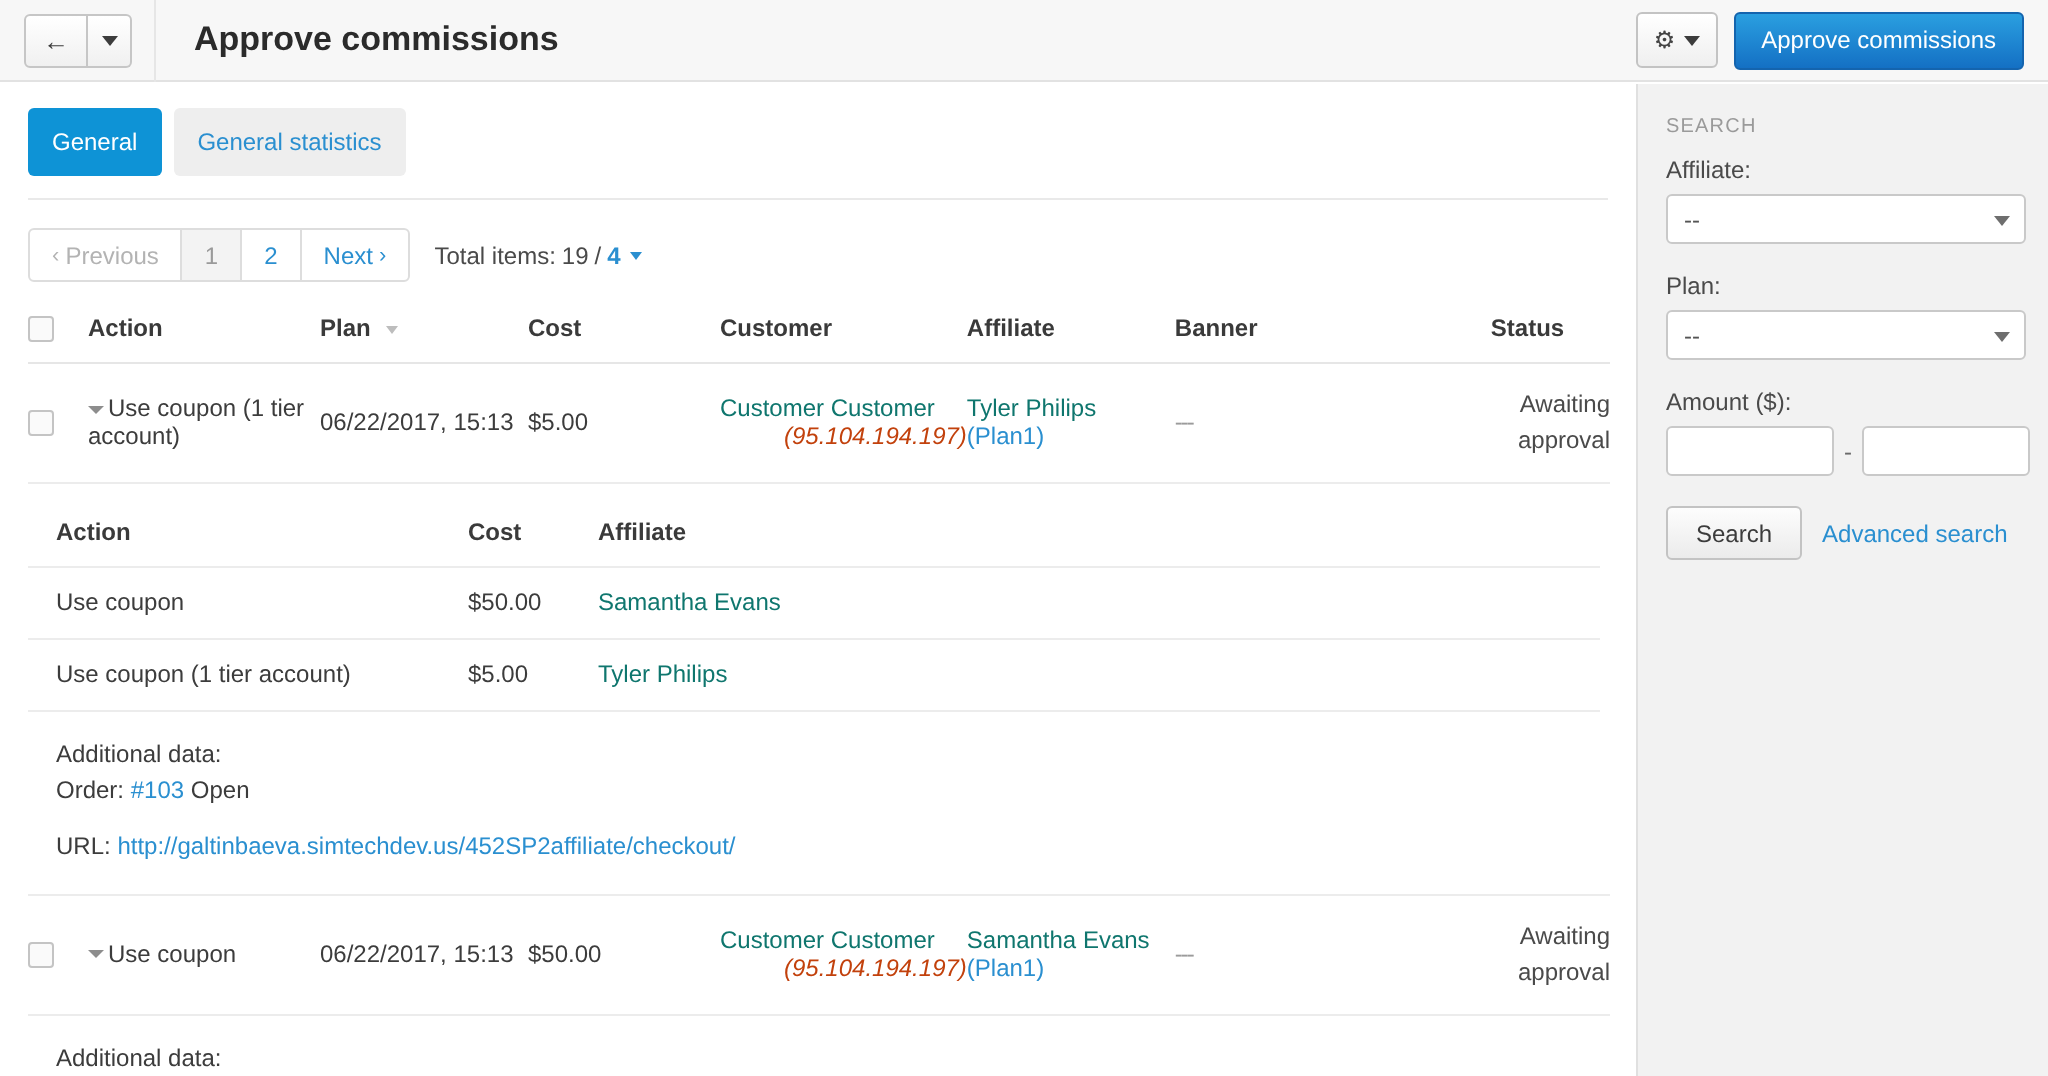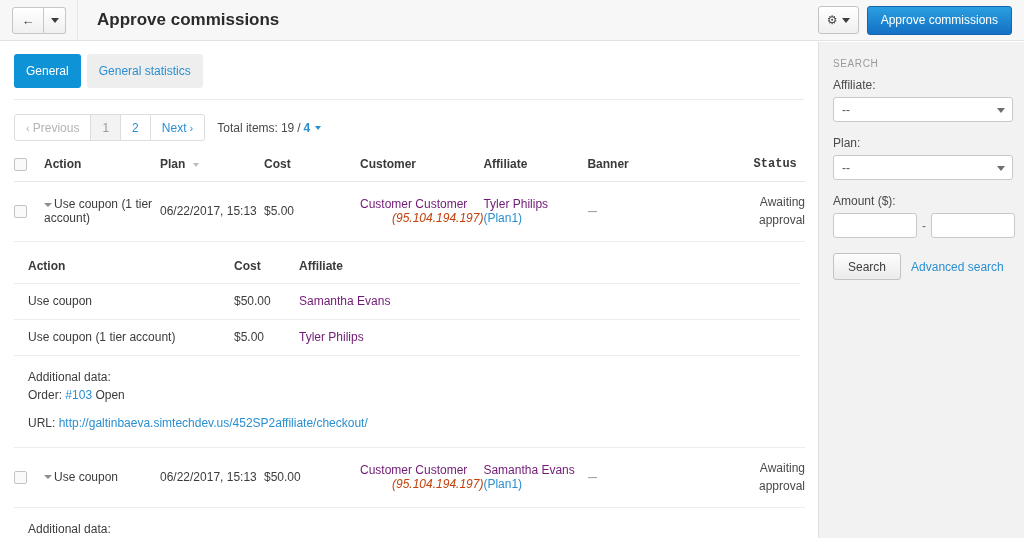--- a/index.html
+++ b/index.html
@@ -141,42 +141,42 @@
     vertical-align: middle;
   }
   .c-chk   { width: 30px; }
   .c-act   { width: 116px; }
   .c-date  { width: 104px; }
   .c-cost  { width: 96px; }
   .c-cust  { width: 112px; }
   .c-aff   { width: 104px; }
   .c-ban   { width: 158px; }
   .c-stat  { text-align: right; padding-right: 6px; }
-  .tbl th.c-stat { text-align: center; font-family: Liberation Mono, monospace; }
+  .tbl th.c-stat { text-align: left; }
 
   .chk {
     width: 13px; height: 13px; display: inline-block;
     border: 1px solid #c4c4c4; background: #fafafa; border-radius: 2px;
     cursor: pointer; vertical-align: middle;
   }
   .sort-caret {
     display: inline-block; width: 0; height: 0; margin-left: 4px;
     border-left: 3.5px solid transparent;
     border-right: 3.5px solid transparent;
     border-top: 4px solid #bdbdbd;
     vertical-align: middle;
   }
   .row-caret {
     display: inline-block; width: 0; height: 0; margin-right: 2px;
     border-left: 4px solid transparent;
     border-right: 4px solid transparent;
     border-top: 4px solid #8d8d8d;
     vertical-align: middle;
   }
-  .lnk { color: #701a75; cursor: pointer; }
+  .lnk { color: #0f766e; cursor: pointer; }
   .sub { font-style: italic; color: #c2410c; margin-left: 32px; }
   .sub-lnk { color: #2a8fd0; cursor: pointer; }
   .dashes { color: #9b9b9b; letter-spacing: -1px; }
   .status { color: #4a4a4a; line-height: 1.5; }
 
   
   .expand { padding: 0 0 0 14px; }
   .subtbl { width: 786px; border-collapse: collapse; margin-top: 8px; }
   .subtbl th {
     font-size: 12px; font-weight: bold; color: #3a3a3a;

